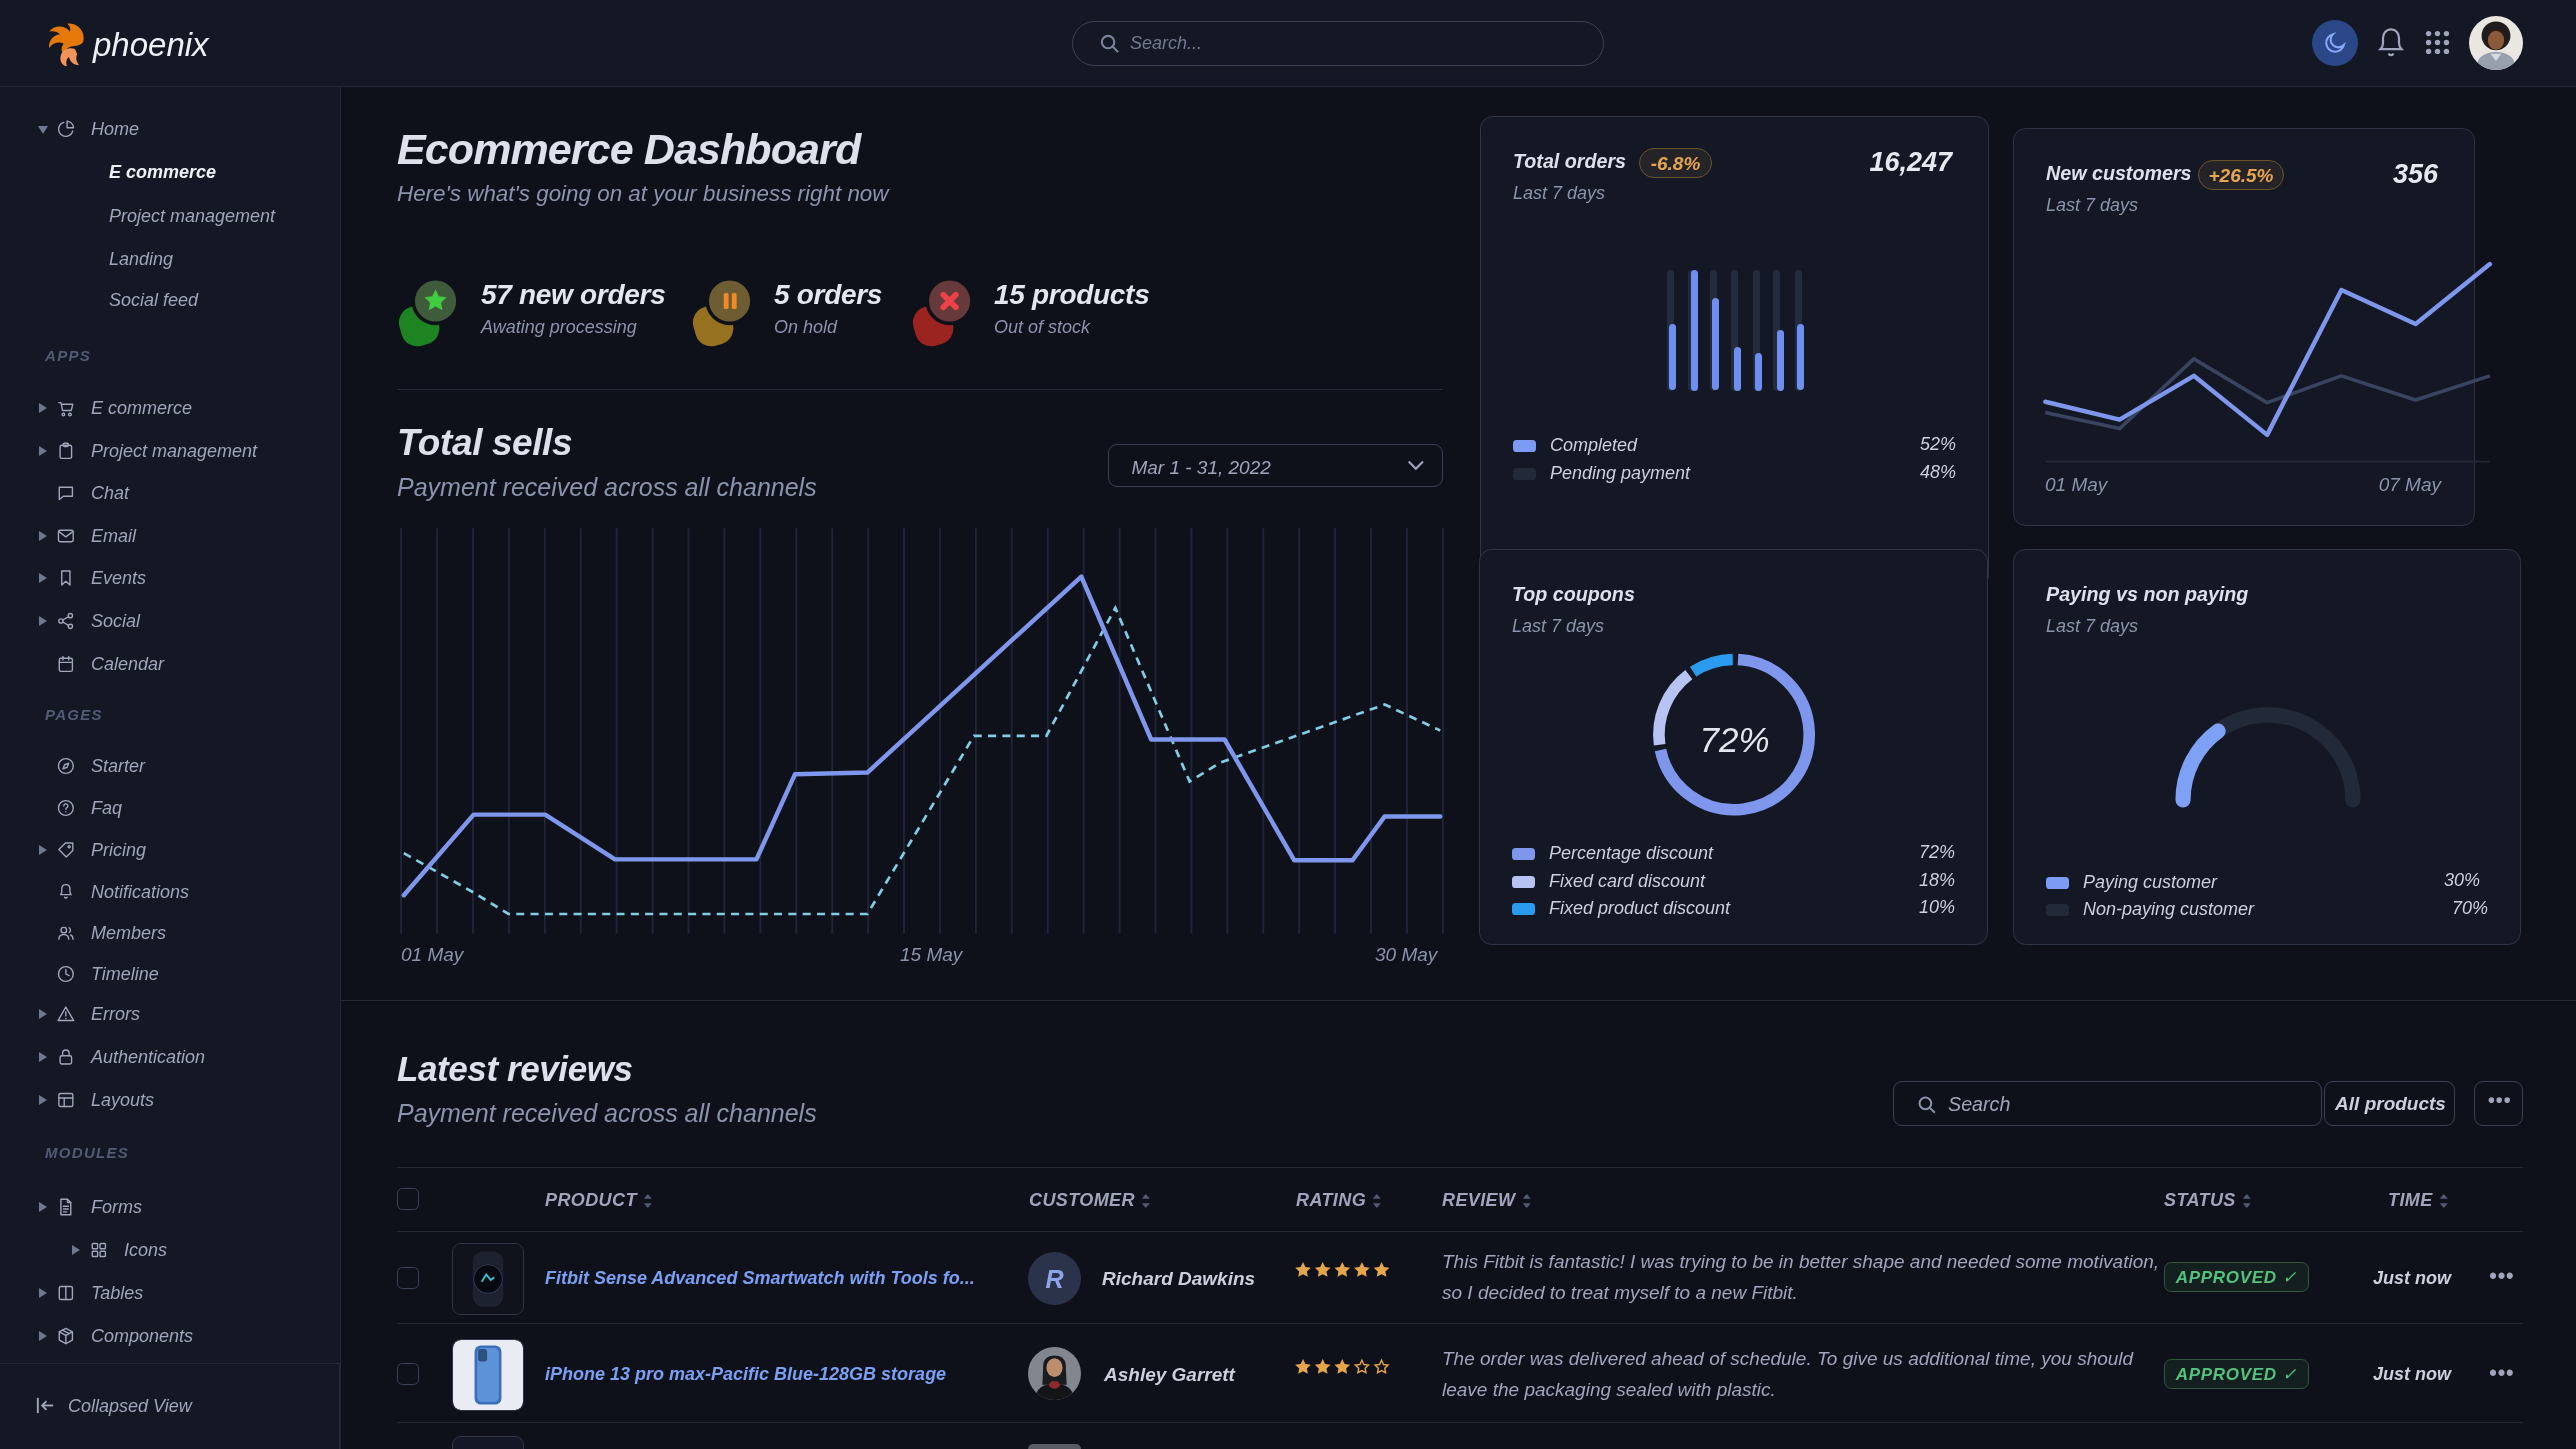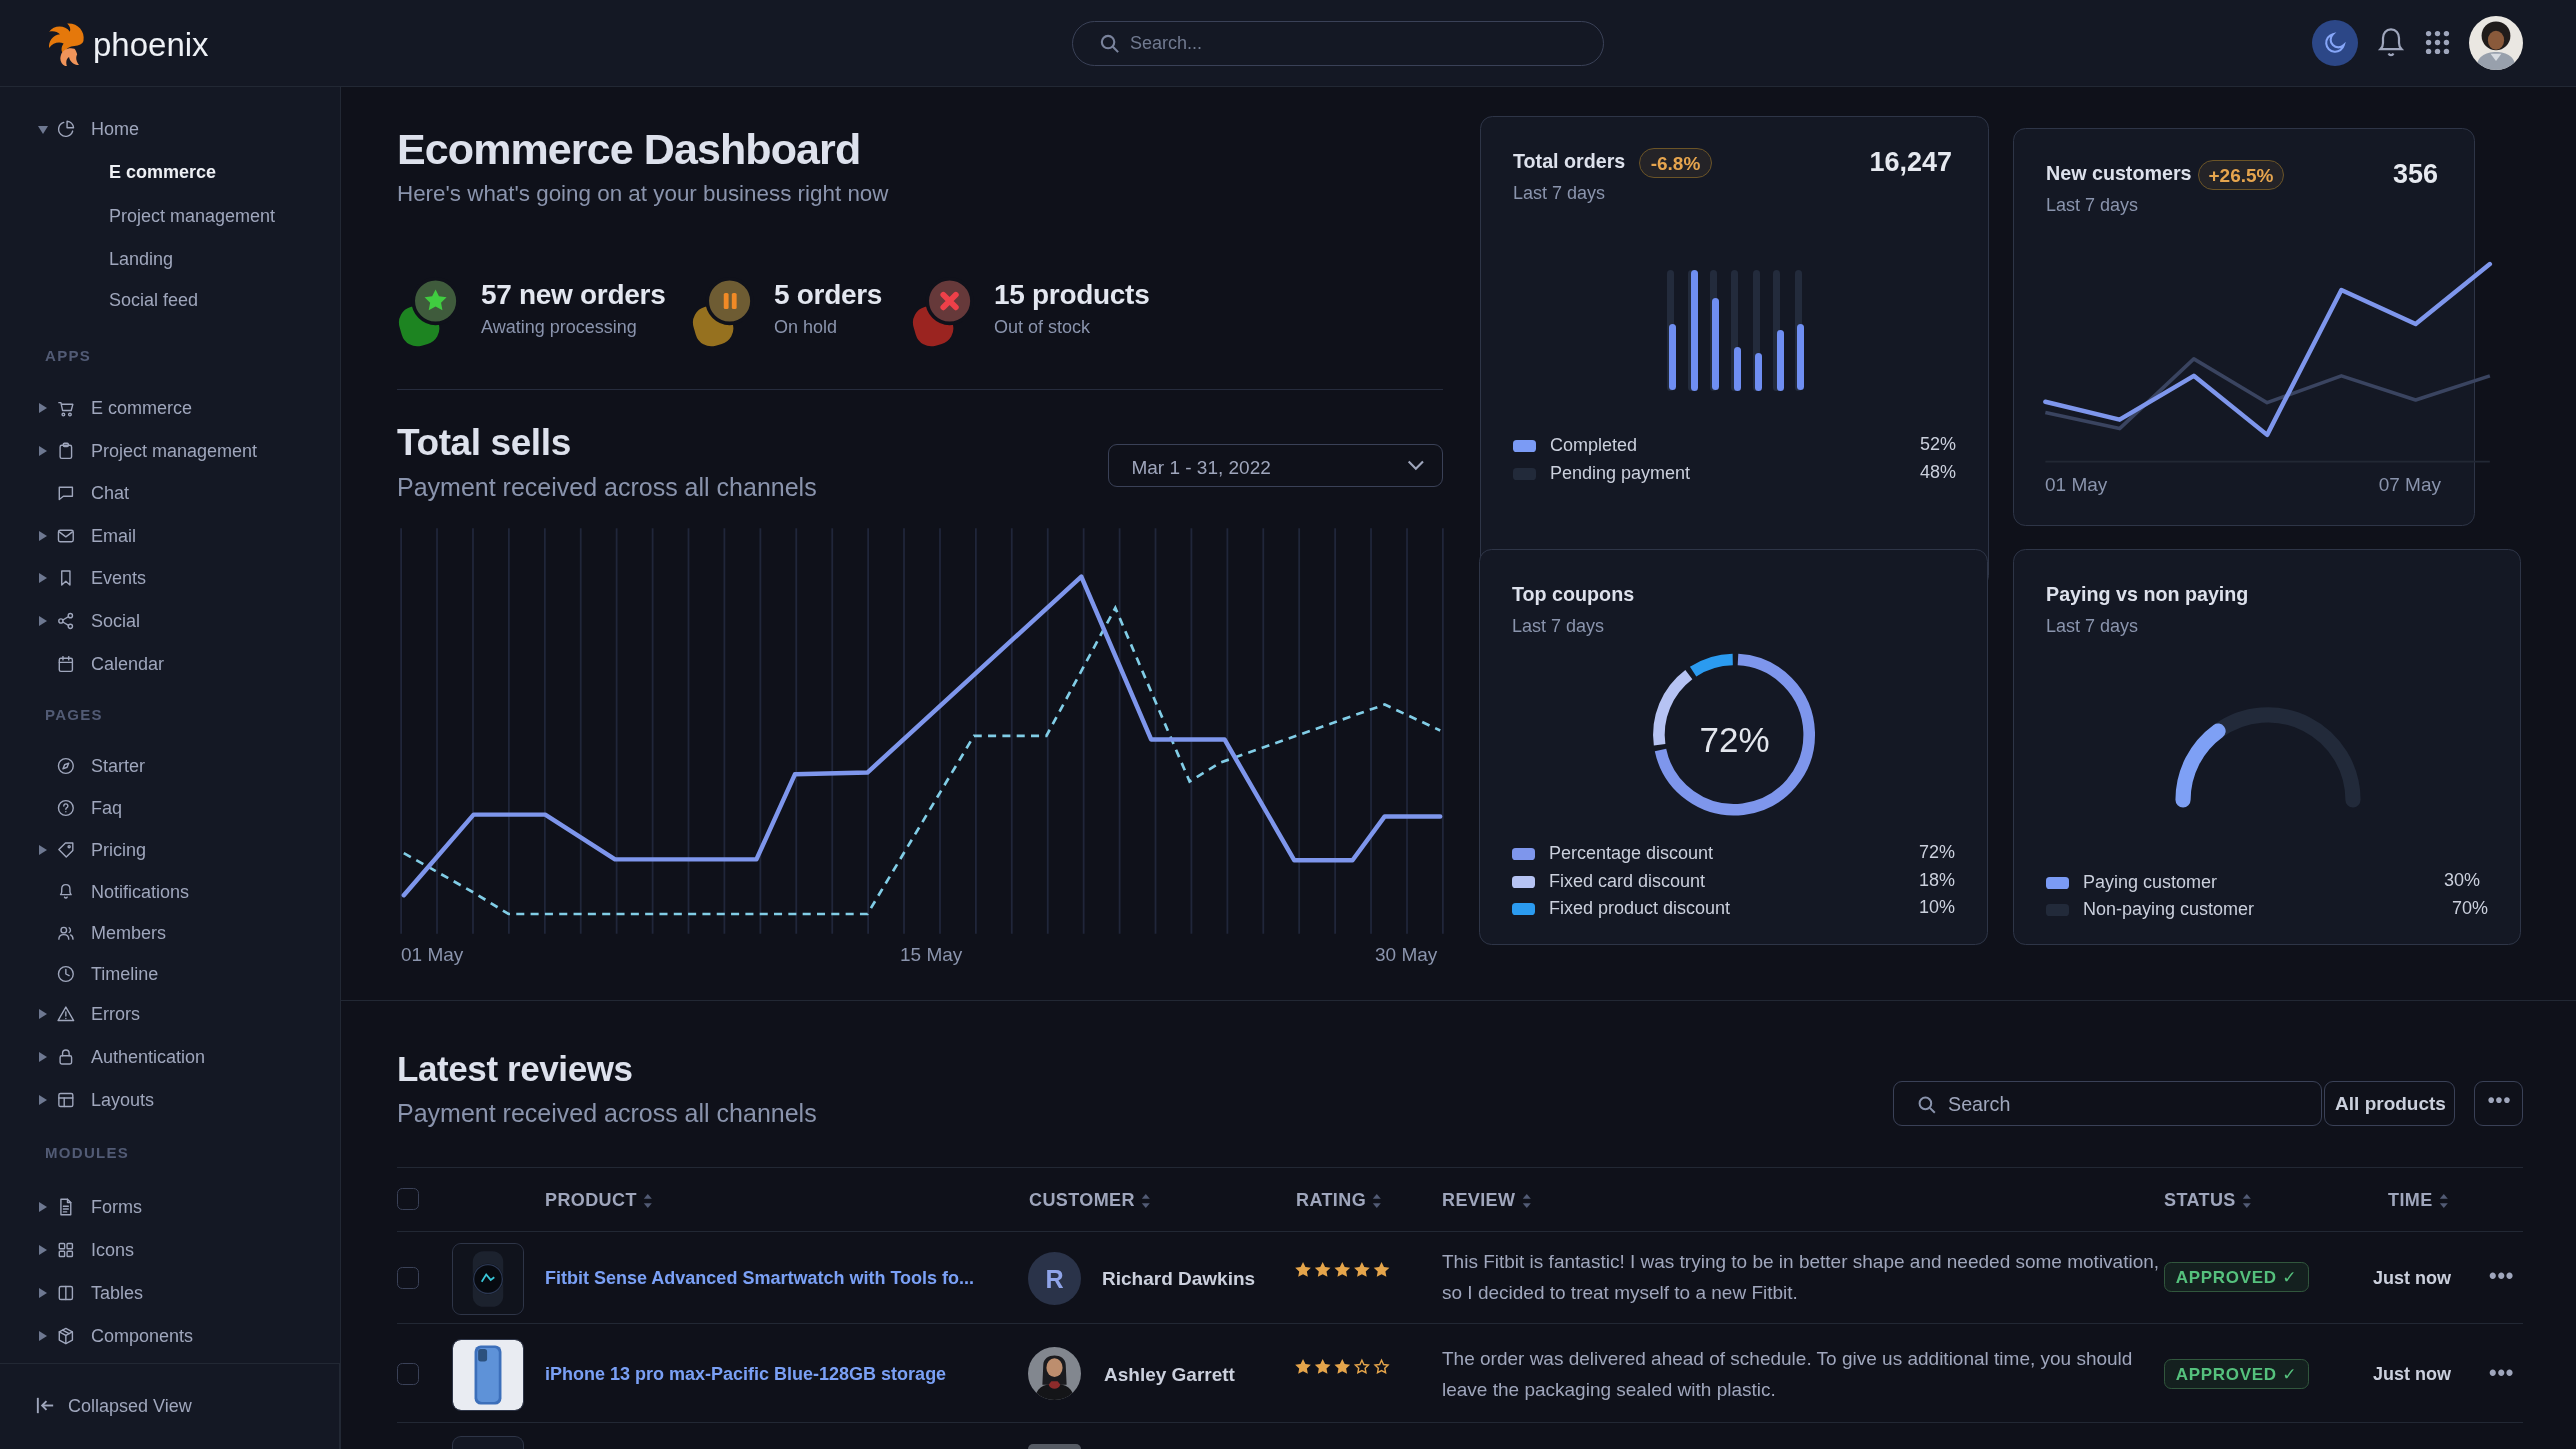--- a/index.html
+++ b/index.html
@@ -1,17 +1,17 @@
 <!DOCTYPE html>
 <html style="font-size:14.3px"><head>
 <meta charset="utf-8">
 <style>
   * { margin:0; padding:0; box-sizing:border-box; }
   html,body { width:2576px; height:1449px; overflow:hidden; background:#0f111a; font-family:"Liberation Sans", sans-serif; }
-  #page { position:absolute; top:0; left:0; width:2576px; height:1449px; background:#0f111a; }
+  #page { position:absolute; top:0; left:0; width:2576px; height:1449px; background:#0f111a;font-style:italic; }
   .abs { position:absolute; }
   
   #navbar { position:absolute; top:0; left:0; width:2576px; height:87px; background:#141824; border-bottom:0.9px solid #222834; z-index:5; }
   #logotext { position:absolute; left:93px; top:26px; font-size:33px; font-weight:400; color:#eef1f6; letter-spacing:0; }
   #search { position:absolute; left:1072px; top:20.6px; width:532px; height:45px; border:1.8px solid #3a4157; border-radius:23px; }
   #search .ph { position:absolute; left:57px; top:11.6px; font-size:18px; color:#717a90; }
   
   #sidebar { position:absolute; top:87px; left:0; width:341px; height:1362px; background:#141824; border-right:0.9px solid #222834; }
   .nav-item { position:absolute; left:0; width:341px; height:36px;padding-left:24px; }
   .nav-item .txt { position:absolute; left:91px; top:50%; transform:translateY(-50%); font-size:18px; font-weight:400; color:#9fa6bc; }
@@ -268,21 +268,21 @@
         <div class="caret"></div>
         <svg class="ni" width="19.7" height="19.7" viewBox="0 0 24 24" fill="none" stroke="#9fa6bc" stroke-width="1.7" stroke-linecap="round" stroke-linejoin="round">
           <path d="M6 2.5 h8 l4 4 V21.5 H6 Z" fill="none"></path>
           <polyline points="14,2.5 14,6.5 18,6.5" fill="none"></polyline>
           <line x1="9" y1="11" x2="15" y2="11"></line>
           <line x1="9" y1="14.5" x2="15" y2="14.5"></line>
           <line x1="9" y1="18" x2="13" y2="18"></line>
         </svg>
         <div class="txt">Forms</div>
       </div>
-<div class="nav-item" style="top:1145px;">
+<div class="nav-item" style="top:1145px;margin-left:33px;">
         <div class="caret"></div>
         <svg class="ni" width="19.7" height="19.7" viewBox="0 0 24 24" fill="none" stroke="#9fa6bc" stroke-width="1.7" stroke-linecap="round" stroke-linejoin="round">
           <rect x="4" y="4" width="6.5" height="6.5" rx="1"></rect>
           <rect x="13.5" y="4" width="6.5" height="6.5" rx="1"></rect>
           <rect x="4" y="13.5" width="6.5" height="6.5" rx="1"></rect>
           <rect x="13.5" y="13.5" width="6.5" height="6.5" rx="1"></rect>
         </svg>
         <div class="txt">Icons</div>
       </div>
 <div class="nav-item" style="top:1188px;">

